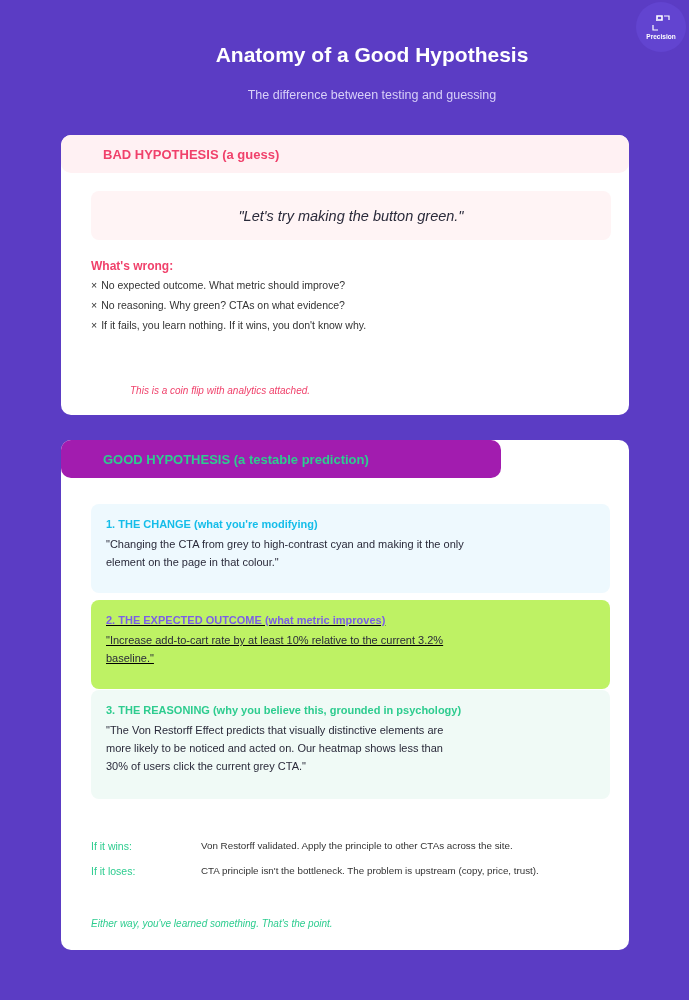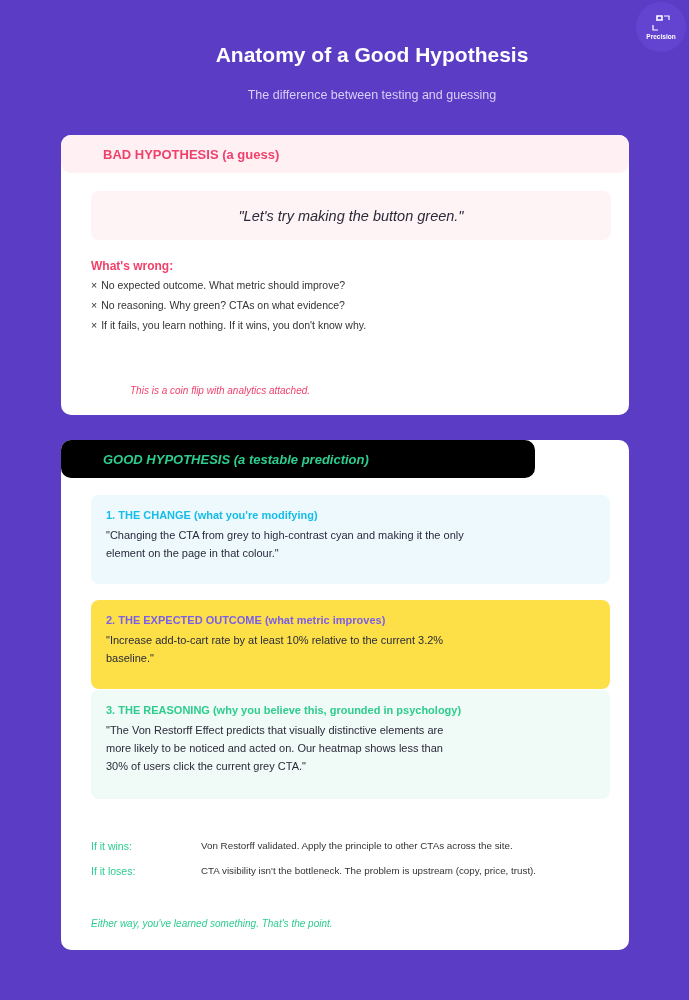--- a/index.html
+++ b/index.html
@@ -28,38 +28,38 @@
     position: absolute; left: 61px; width: 568px; background: #fff; border-radius: 10px;
   }
   .card.bad { top: 135px; height: 280px; }
   .card.good { top: 440px; height: 510px; }
   .card-header {
     position: absolute; left: 0; top: 0; height: 38px; border-radius: 10px;
     display: flex; align-items: center; padding-left: 42px; box-sizing: border-box;
     font-size: 13px; font-weight: bold;
   }
   .bad .card-header { width: 568px; background: #fff1f3; color: #f0416b; }
-  .good .card-header { width: 474px; background: #000000; color: #2dcc8f; font-style: italic; }
+  .good .card-header { width: 440px; background: #a21caf; color: #2dcc8f; }
   .quote-box {
     position: absolute; left: 30px; top: 56px; width: 520px; height: 49px;
     background: #fff4f5; border-radius: 8px;
     display: flex; align-items: center; justify-content: center;
     font-style: italic; font-size: 14.5px; color: #2a2a3a;
   }
   .wrong-title { position: absolute; left: 30px; top: 124px; color: #f0416b; font-weight: bold; font-size: 12px; }
   .wrong-list { position: absolute; left: 30px; top: 143px; margin: 0; padding: 0; list-style: none; }
   .wrong-list li { font-size: 10.5px; color: #333; height: 20px; line-height: 14px; }
   .wrong-list .x { margin-right: 4px; }
   .bad-foot { position: absolute; left: 30px; top: 250px; color: #f0416b; font-style: italic; font-size: 10px; margin-left: 39px; }
   .step {
     position: absolute; left: 30px; width: 519px; border-radius: 8px;
     padding: 14px 15px 0 15px; box-sizing: border-box;
   }
-  .step1 { top: 55px; height: 89px; background: #eef9fe; }
-  .step2 { top: 160px; height: 89px; background: #fde047; }
+  .step1 { top: 64px; height: 89px; background: #eef9fe; }
+  .step2 { top: 160px; height: 89px; background: #bef264; text-decoration: underline; }
   .step3 { top: 250px; height: 109px; background: #f0faf6; }
   .step-title { font-size: 11px; font-weight: bold; margin-bottom: 5px; }
   .step1 .step-title { color: #15bde9; }
   .step2 .step-title { color: #7b5ee8; }
   .step3 .step-title { color: #2dcc8f; }
   .step-body { font-size: 11px; color: #2a2a3a; line-height: 18px; width: 360px; }
   .outcome { position: absolute; left: 30px; font-size: 10.5px; display: flex; }
   .outcome.win { top: 400px; }
   .outcome.lose { top: 425px; }
   .outcome-label { width: 110px; color: #2dcc8f; font-weight: normal; }
@@ -106,16 +106,16 @@
   <div class="step step3">
     <div class="step-title">3. THE REASONING (why you believe this, grounded in psychology)</div>
     <div class="step-body">"The Von Restorff Effect predicts that visually distinctive elements are more likely to be noticed and acted on. Our heatmap shows less than 30% of users click the current grey CTA."</div>
   </div>
   <div class="outcome win">
     <span class="outcome-label">If it wins:</span>
     <span class="outcome-text">Von Restorff validated. Apply the principle to other CTAs across the site.</span>
   </div>
   <div class="outcome lose">
     <span class="outcome-label">If it loses:</span>
-    <span class="outcome-text">CTA visibility isn't the bottleneck. The problem is upstream (copy, price, trust).</span>
+    <span class="outcome-text">CTA principle isn't the bottleneck. The problem is upstream (copy, price, trust).</span>
   </div>
   <div class="good-foot">Either way, you've learned something. That's the point.</div>
 </div>
 
 </body></html>

